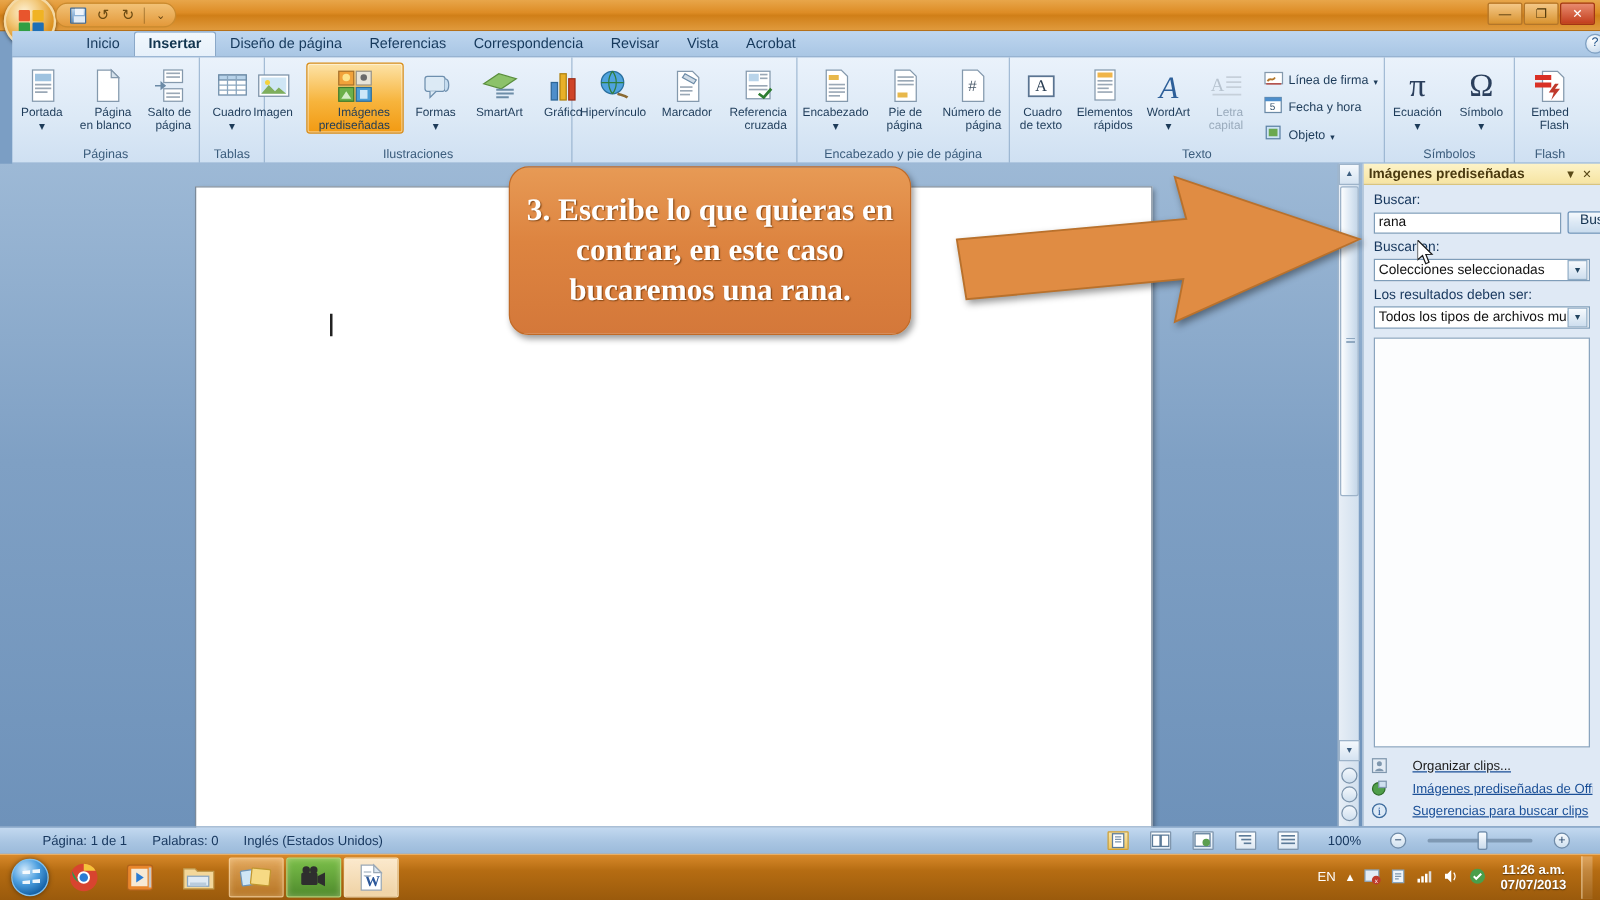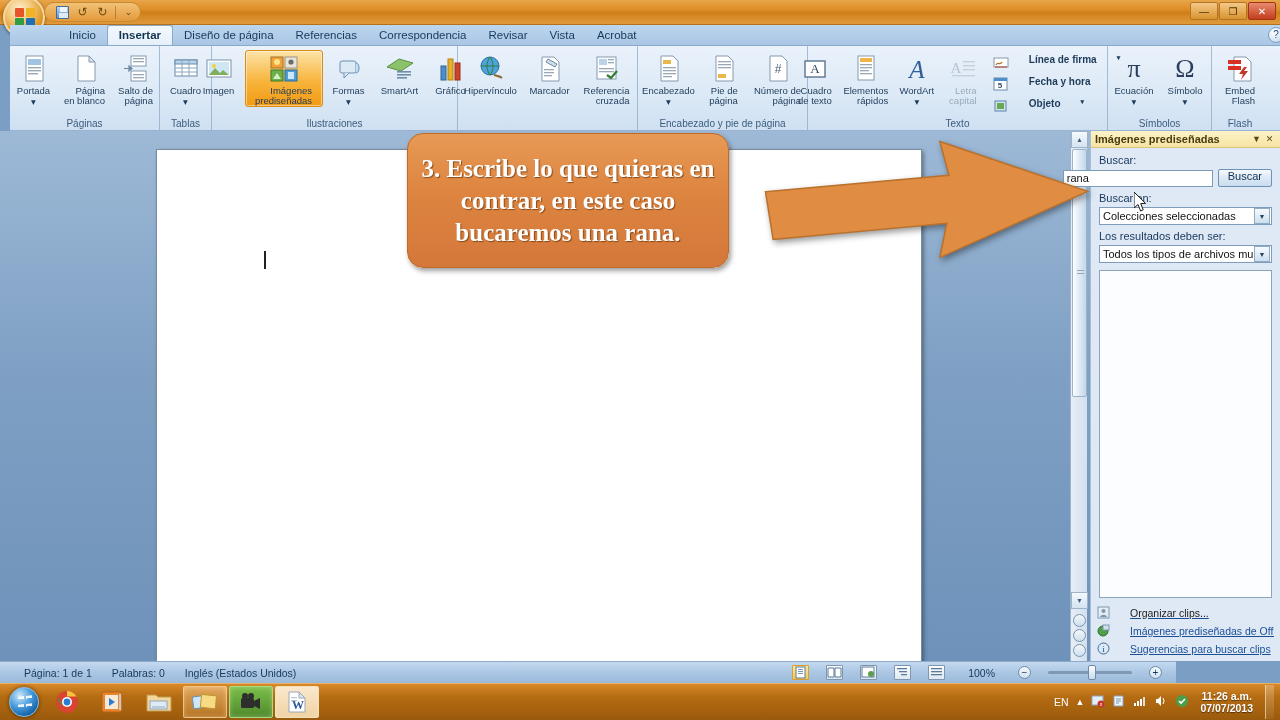--- a/index.html
+++ b/index.html
@@ -103,22 +103,22 @@
     width:50px; display:flex; flex-direction:column; align-items:center; gap:1px;
     padding:2px 1px 0 1px; border-radius:3px; cursor:pointer; border:1px solid transparent;
   }
   .rbtn.sel{ background:linear-gradient(180deg,#fde3a7 0%, #f7b43c 55%, #f29a12 100%);
              border:1px solid #d98d17; box-shadow:inset 0 0 0 1px rgba(255,255,255,.45);}
   .rbtn .ico{ width:32px; height:32px; position:relative; }
   .rbtn .lab{ font-size:9.5px; color:#1d3b59; text-align:right; line-height:10px; }
   .rbtn.disabled .lab{ color:#9aabbc; }
 
   
-  .rsmall{ display:flex; align-items:flex-start; gap:20px; padding:1px 4px; border-radius:3px;
-           cursor:pointer; border:1px solid transparent; font-size:10px; color:#1d3b59; white-space:nowrap;font-weight:bold;}
+  .rsmall{ display:flex; align-items:flex-end; gap:4px; padding:1px 4px; border-radius:3px;
+           cursor:pointer; border:1px solid transparent; font-size:10px; color:#1d3b59; white-space:nowrap;}
   .rsmall .ico{ width:16px;height:16px; position:relative;}
 
   
   #workspace{
     position:absolute; left:0; top:131px; width:1280px; height:530px;
     background:linear-gradient(180deg,#9db9d6 0%, #7fa0c4 45%, #6e92ba 100%);
   }
   #page{
     position:absolute; left:156px; top:18px; width:766px; height:515px;
     background:#fff; box-shadow:2px 2px 4px rgba(0,0,0,.35); border:1px solid #7b8a9a;
@@ -149,21 +149,21 @@
   }
   #tp-header{
     height:17px; background:linear-gradient(180deg,#fdf3c8 0%, #f6e4a2 100%);
     border-bottom:1px solid #d9c47e; display:flex; align-items:center; padding:0 4px;
   }
   #tp-title{ flex:1; font-size:11px; color:#4a3a10; font-weight:600; }
   .tp-ctl{ width:13px;height:13px; display:flex;align-items:center;justify-content:center;
            font-size:9px; color:#5a4a18; cursor:pointer;}
   #tp-body{ flex:1; padding:6px 8px 4px 8px; display:flex; flex-direction:column; gap:3px;}
   .tp-label{ font-size:11px; color:#16365c; }
-  .tp-row{ display:flex; gap:5px; align-items:center;justify-content:flex-end; }
+  .tp-row{ display:flex; gap:5px; align-items:center; }
   .tp-input{
     flex:1; height:17px; background:#fff; border:1px solid #7f9db9; padding:1px 3px;
     font-size:11px; color:#111; font-family:"Liberation Sans",sans-serif;
   }
   .tp-btn{
     height:18px; padding:0 9px; font-size:11px; color:#12314f; cursor:pointer;
     border:1px solid #6d92b8; border-radius:2px;
     background:linear-gradient(180deg,#f6fafd 0%, #dde9f5 48%, #c9dcee 100%);
   }
   .tp-select{
@@ -179,23 +179,23 @@
   #tp-results{
     flex:1; margin-top:4px; background:#fcfdfe; border:1px solid #8ba5bf;
   }
   #tp-links{ padding:4px 6px 6px 6px; display:flex; flex-direction:column; gap:5px; }
   .tp-link{ display:flex; align-items:center; gap:20px; font-size:10.5px; color:#1a4f97;
             cursor:pointer; white-space:nowrap; overflow:hidden;text-decoration:underline;}
   .tp-link .lnk-ico{ width:13px;height:13px;flex:0 0 13px; position:relative;}
 
   
   #statusbar{
-    position:absolute; left:0; top:661px; width:1176px; height:22px;
+    position:absolute; left:0; top:661px; width:1280px; height:22px;
     background:linear-gradient(180deg,#c3d9f0 0%, #a9c5e2 55%, #9bbada 100%);
-    border-top:1px solid #8eaac9; display:flex; align-items:center; padding:0 14px;
+    border-top:1px solid #8eaac9; display:flex; align-items:center; padding:0 24px;
     font-size:10.5px; color:#17375e;
   }
   .sb-item{ padding:0 10px; cursor:pointer; white-space:nowrap;}
   #sb-right{ margin-left:auto; display:flex; align-items:center; gap:17px;}
   .view-ico{ width:17px;height:15px; border:1px solid #8096ad; background:linear-gradient(180deg,#fdfefe,#dde8f3);
              cursor:pointer; border-radius:1px; position:relative;}
   .view-ico.on{ background:linear-gradient(180deg,#fbe6a8,#f3c75e); border-color:#d6a22d;}
   #zoom-val{ padding:0 6px; }
   .zbtn{ width:13px;height:13px;border-radius:50%;border:1px solid #6f8ba8;
          background:linear-gradient(180deg,#f6fafd,#cfe0ef); font-size:10px; line-height:11px;

